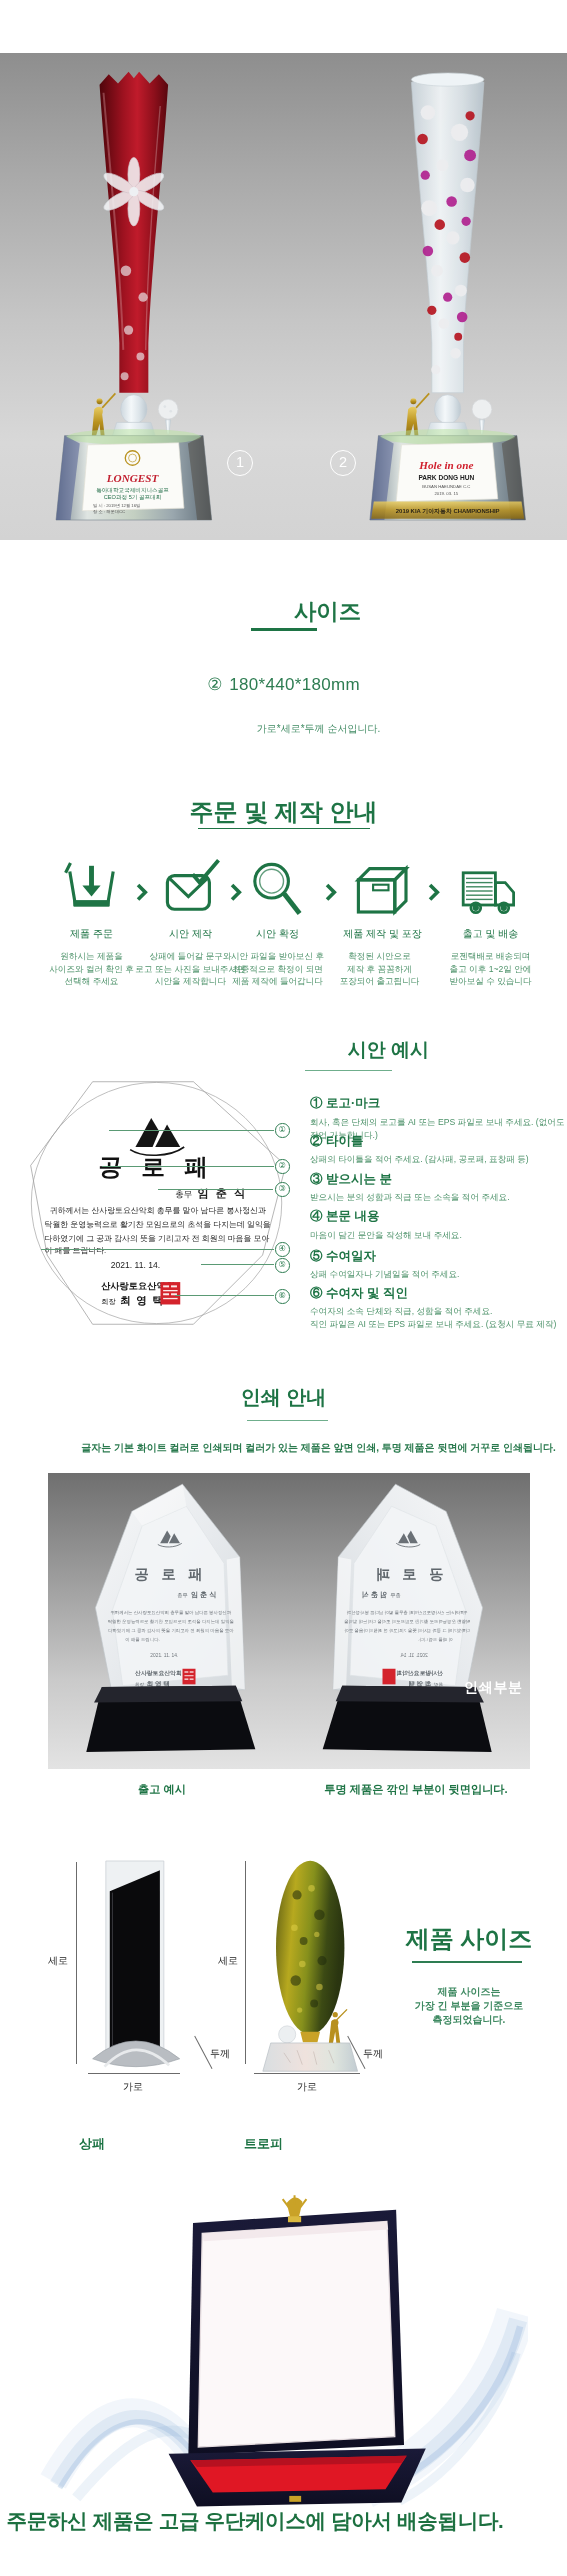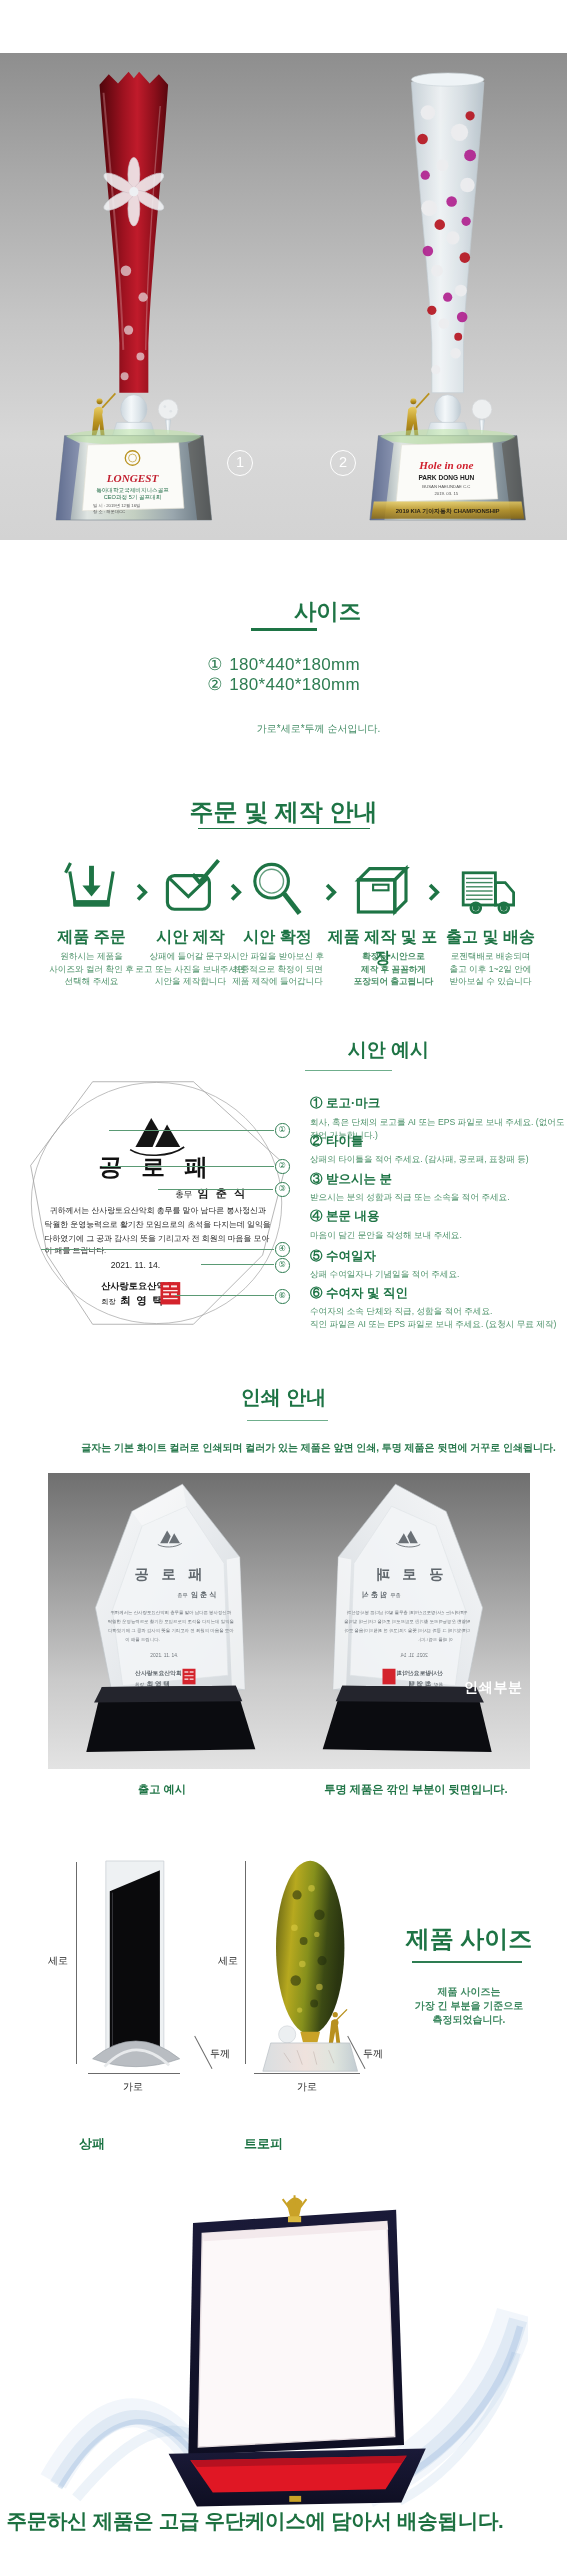--- a/index.html
+++ b/index.html
@@ -15,21 +15,21 @@
   #hero{position:absolute;left:0;top:53px;width:567px;height:487px;
         background:linear-gradient(180deg,#8e8e8e 0%,#a9a9a9 25%,#c6c6c6 55%,#d8d8d8 80%,#d3d3d3 100%);}
   .badge{position:absolute;width:24px;height:24px;border:1.6px solid #fff;border-radius:50%;
          color:#fff;font-size:14.5px;line-height:22.4px;text-align:center;font-weight:normal;}
 
   
   .size-item{position:absolute;width:567px;text-align:center;font-size:17px;color:#2e7d52;letter-spacing:0.3px;}
   .size-num{margin-right:6.6px;}
 
   
-  .step-label{position:absolute;width:119px;text-align:center;font-size:16px;font-weight:bold;color:#1e7445;}
+  .step-label{position:absolute;width:119px;text-align:center;font-size:10px;font-weight:normal;color:#1e7445;}
   .step-desc{position:absolute;width:119px;text-align:center;font-size:8.6px;line-height:12.5px;color:#4b9168;white-space:pre-line;}
   .step-icon{position:absolute;width:63px;height:63px;}
   .chev{position:absolute;width:12px;height:18.5px;}
 
   
   .draft-item-h{position:absolute;left:310px;width:257px;font-size:12.5px;font-weight:bold;color:#1e7445;}
   .draft-item-d{position:absolute;left:310px;width:257px;font-size:8.6px;line-height:13px;color:#4b9168;white-space:pre-line;}
   .leader{position:absolute;height:0.7px;background:#5a9a74;}
   .callout{position:absolute;width:12.5px;height:12.5px;border:1px solid #2e7d52;border-radius:50%;
            color:#2e7d52;font-size:8.2px;line-height:12px;text-align:center;background:#fff;}
@@ -205,23 +205,20 @@
           </g>
         </g>
       </g>
     </svg>
     <div class="badge" style="left:227px;top:397px;">1</div>
     <div class="badge" style="left:330px;top:397px;">2</div>
   </div>
 
   <div class="sec-title" style="top:596px;font-size:22.4px;padding-left:44px;">사이즈</div>
   <div class="underbar" style="top:628px;left:251px;width:66px;height:2.6px;"></div>
-  <div class="size-item" style="top:654px;">
-    <span class="size-num">①</span><span>180*440*180mm</span>
-  </div>
   <div class="size-item" style="top:674px;">
     <span class="size-num">②</span><span>180*440*180mm</span>
   </div>
   <div class="abs center" style="top:722px;width:567px;font-size:10px;color:#3f8a62;">가로*세로*두께 순서입니다.</div>
 
   <div class="sec-title" style="top:796px;font-size:24px;">주문 및 제작 안내</div>
   <div class="underbar" style="top:828px;left:198px;width:172px;height:1.3px;"></div>
 
   <svg class="step-icon" style="left:60px;top:856px;" viewBox="0 0 90 90">
     <g stroke="#1e7445" stroke-width="4.5" fill="none">
@@ -275,21 +272,21 @@
 
   <svg class="step-icon" style="left:350px;top:856px;" viewBox="0 0 90 90">
     <g stroke="#1e7445" stroke-width="4.5" fill="none">
       <polygon points="12,34 28,18 80,18 64,34"></polygon>
       <rect x="12" y="34" width="52" height="46"></rect>
       <polygon points="64,34 80,18 80,64 64,80"></polygon>
       <rect x="33" y="41" width="22" height="8" stroke-width="3"></rect>
     </g>
   </svg>
   <div class="step-label" style="left:323px;top:927px;">제품 제작 및 포장</div>
-  <div class="step-desc" style="left:334px;top:950px;font-weight:bold;">확정된 시안으로
+  <div class="step-desc" style="left:320px;top:950px;">확정된 시안으로
 제작 후 꼼꼼하게
 포장되어 출고됩니다</div>
 
   <svg class="chev" style="left:428px;top:883px;" viewBox="0 0 18 28">
     <polyline points="3,3 14,14 3,25" stroke="#1e7445" stroke-width="5.5" fill="none"></polyline>
   </svg>
 
   <svg class="step-icon" style="left:459px;top:856px;" viewBox="0 0 90 90">
     <g stroke="#1e7445" stroke-width="4" fill="none">
       <rect x="6" y="24" width="46" height="46"></rect>

